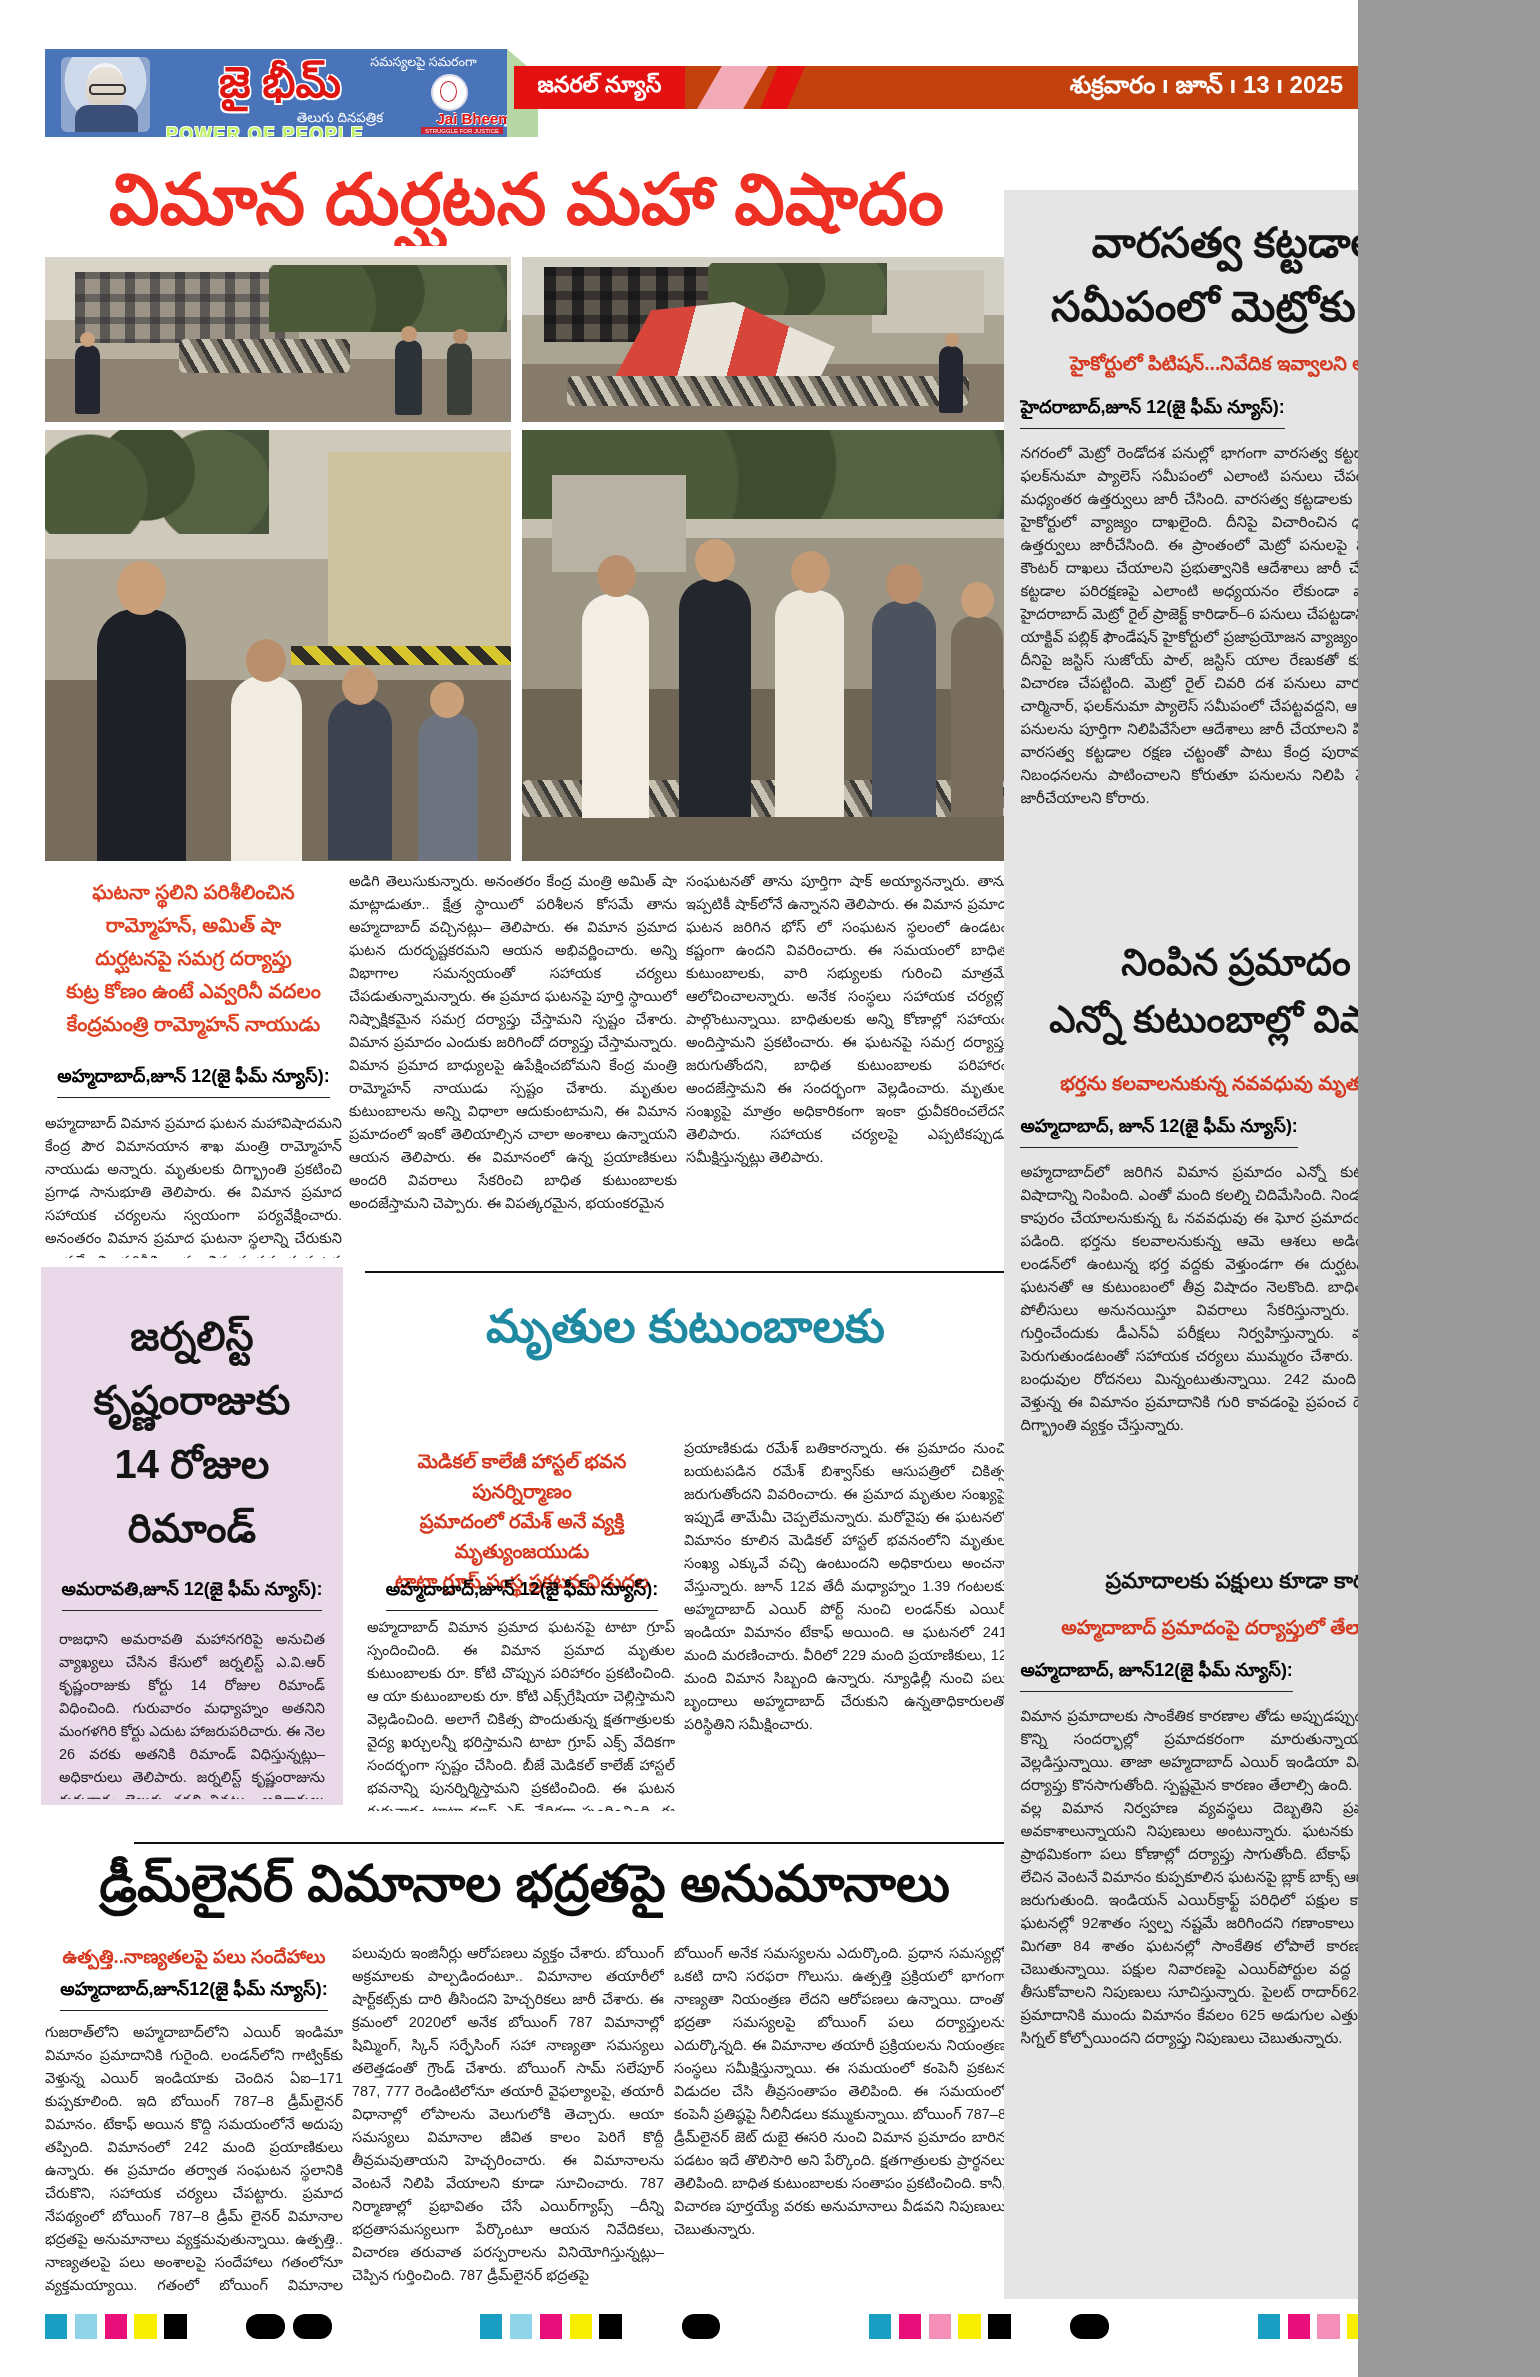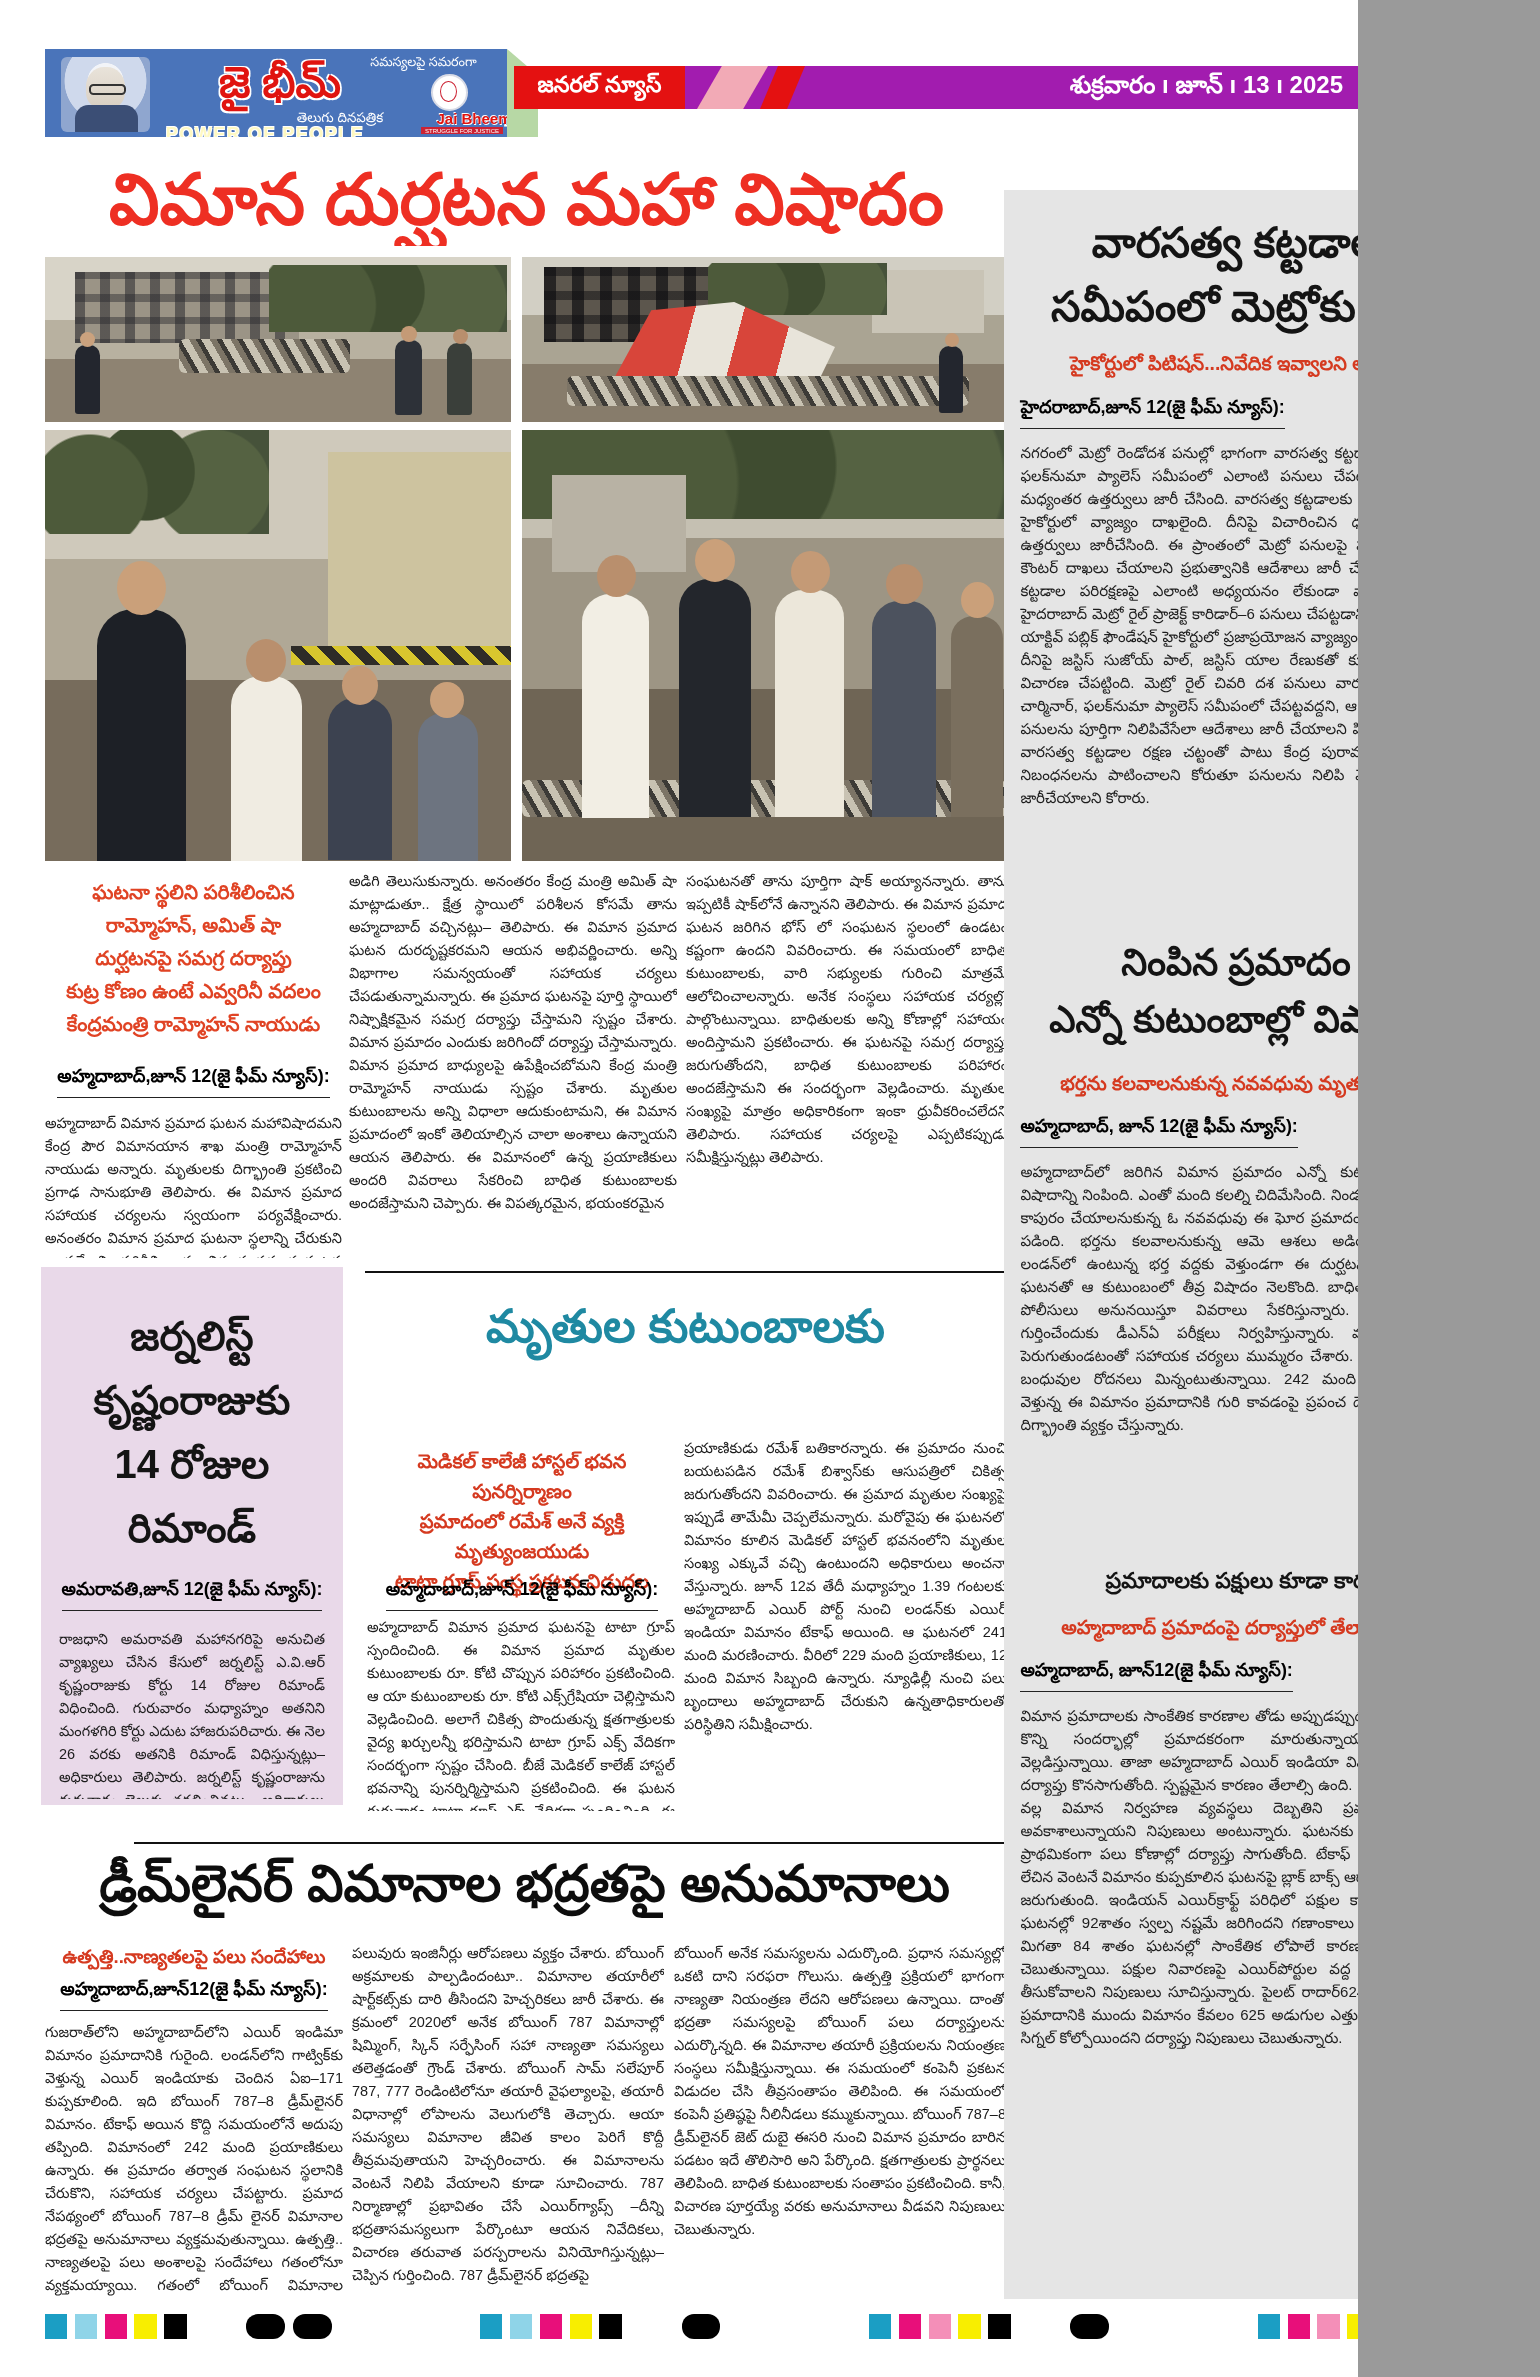--- a/index.html
+++ b/index.html
@@ -14,30 +14,30 @@
   .portrait{left:16.4px;top:7.5px;width:89px;height:75px;border-radius:6px;
             background:radial-gradient(circle at 50% 32%,#f2f4f8 0 26%,#cfd9ec 27% 60%,#8fa6cf 61% 100%);overflow:hidden;}
   .portrait .head{position:absolute;left:25px;top:10.4px;width:39px;height:42px;border-radius:46% 46% 40% 40%;
             background:linear-gradient(#e9e3da,#d8cfc2);}
   .portrait .glasses{position:absolute;left:28px;top:27px;width:33px;height:7.5px;border:2.2px solid #333;border-radius:4.5px;background:transparent;}
   .portrait .suit{position:absolute;left:13.4px;top:48px;width:63px;height:30px;border-radius:13.4px 13.4px 0 0;background:#3b4e75;}
   .logo-title{left:112px;top:4.5px;width:246px;height:60px;color:#e01410;font-weight:bold;font-size:43px;line-height:57px;
               text-align:center;text-shadow:1.5px 1.5px 0 #fff,-1.5px -1.5px 0 #fff,1.5px -1.5px 0 #fff,-1.5px 1.5px 0 #fff;}
   .logo-tagline-top{left:304px;top:6px;width:149px;color:#fff;font-size:12.7px;text-align:center;}
   .logo-subtitle{left:224px;top:61px;width:142px;color:#fff;font-size:13.4px;text-align:center;}
-  .logo-power{left:97px;top:75px;width:246px;color:#fef9c3;font-weight:bold;font-size:18px;letter-spacing:1.5px;text-align:center;
+  .logo-power{left:97px;top:75px;width:246px;color:#bef264;font-weight:bold;font-size:18px;letter-spacing:1.5px;text-align:center;
               text-shadow:0.7px 0.7px 0 #fff,-0.7px -0.7px 0 #fff,0.7px -0.7px 0 #fff,-0.7px 0.7px 0 #fff;}
   .tv-emblem{left:386px;top:25px;width:33px;height:33px;border-radius:50%;background:#fff;border:2.2px solid #d8dbe6;}
   .tv-emblem .inner{position:absolute;left:6.7px;top:4.5px;width:15px;height:19.4px;border:1.5px solid #c23;border-radius:50%;}
   .tv-title{left:373px;top:61px;width:112px;color:#e01410;font-weight:bold;font-size:15px;text-align:center;
             text-shadow:0.7px 0.7px 0 #fff,-0.7px -0.7px 0 #fff;}
   .tv-sub{left:376px;top:78px;width:82px;background:#c23;color:#fff;font-size:6px;text-align:center;padding:0.7px 0;}
   .tv-label{left:459px;top:73px;color:#fff;font-weight:bold;font-size:13.4px;}
 
-  .navy-bar{left:514px;top:66px;width:874px;height:43px;background:#a21caf;}
+  .navy-bar{left:514px;top:66px;width:874px;height:43px;background:#c2410c;}
   .section-box{position:absolute;left:0;top:0;width:171px;height:43px;background:#e41111;
                display:flex;align-items:center;justify-content:center;}
   .section-box span{color:#fff;font-weight:bold;font-size:22.4px;}
   .pink-slash{position:absolute;left:183px;top:0;width:71px;height:43px;background:#f2aab6;
               clip-path:polygon(35% 0,100% 0,65% 100%,0 100%);}
   .red-slash{position:absolute;left:246px;top:0;width:45px;height:43px;background:#e41111;
               clip-path:polygon(40% 0,100% 0,60% 100%,0 100%);}
   .date-text{position:absolute;right:45px;top:0;height:43px;display:flex;align-items:center;
              color:#fff;font-weight:bold;font-size:24px;}
   .pageno-wedge{left:1386px;top:43px;width:26px;height:67px;background:#b7d8a5;

